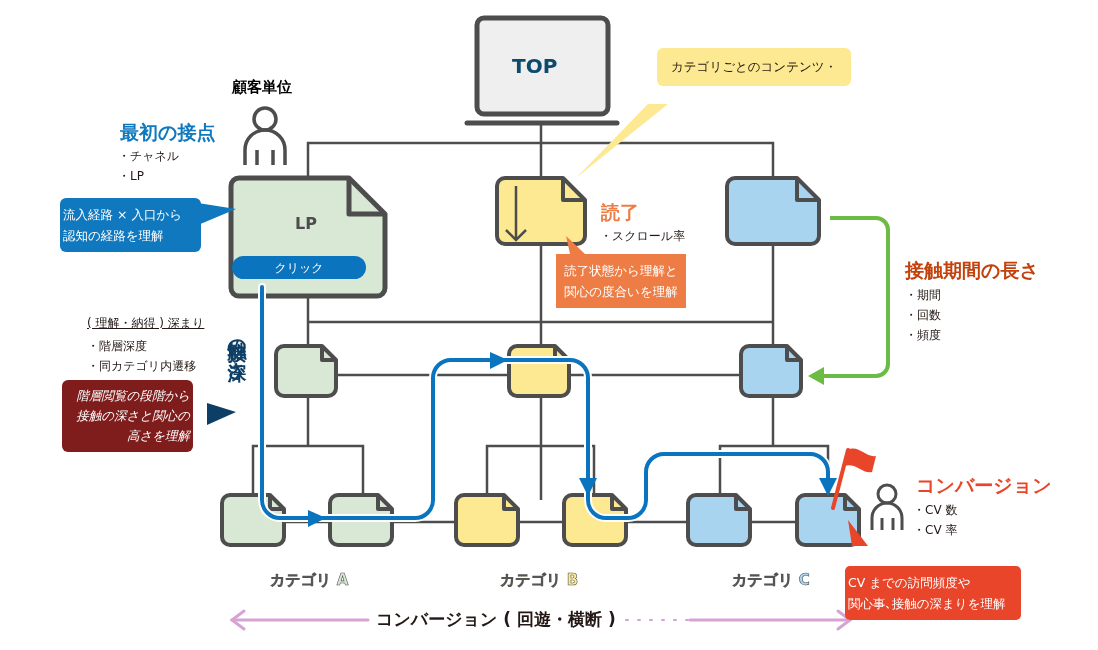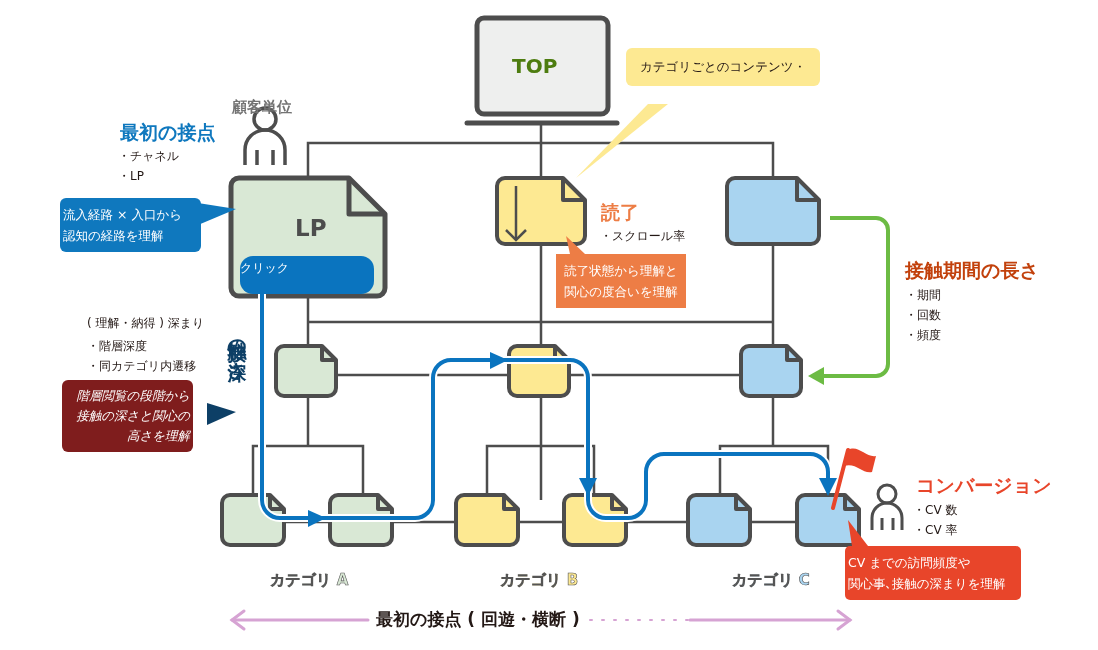--- a/index.html
+++ b/index.html
@@ -134,76 +134,76 @@
 
   <g stroke="#d6a3d3" stroke-width="3" fill="none" stroke-linecap="round">
     <line x1="232" y1="620" x2="368" y2="620"></line>
     <line x1="690" y1="620" x2="850" y2="620"></line>
     <polyline points="244,611 232,620 244,629"></polyline>
     <polyline points="838,611 850,620 838,629"></polyline>
     <line x1="398" y1="620" x2="690" y2="620" stroke-dasharray="2,10" stroke-width="2"></line>
   </g>
 </svg>
 
-<div class="txt" style="left:512px;top:53px;font-size:20px;font-weight:bold;color:#4d7c0f;">TOP</div>
-
-<div class="bubble" style="left:626px;top:48px;background:#fde992;color:#231815;border-radius:6px;padding:8px 14px;font-size:12.5px;line-height:22px;">
+<div class="txt" style="left:512px;top:53px;font-size:20px;font-weight:bold;color:#0c4a6e;">TOP</div>
+
+<div class="bubble" style="left:657px;top:48px;background:#fde992;color:#231815;border-radius:6px;padding:8px 14px;font-size:12.5px;line-height:22px;">
   <div>カテゴリごとのコンテンツ・</div>
 </div>
 
-<div class="txt" style="left:232px;top:78px;font-size:15px;font-weight:bold;color:#737373;margin-top:20px;">顧客単位</div>
+<div class="txt" style="left:232px;top:78px;font-size:15px;font-weight:bold;color:#000000;">顧客単位</div>
 
 <div class="txt heading" style="left:120px;top:120px;color:#0f78be;">最初の接点</div>
 <div class="txt bullet" style="left:118px;top:146px;">
   <div>・チャネル</div>
   <div>・LP</div>
 </div>
 <div class="bubble" style="left:60px;top:198px;background:#0f78be;border-radius:6px;width:135px;">
   <div>流入経路 × 入口から</div>
   <div>認知の経路を理解</div>
 </div>
 
-<div class="txt" style="left:295px;top:214px;font-size:23px;font-weight:bold;color:#4d4d4d;">LP</div>
-<div style="position:absolute;left:240px;top:256px;width:134px;height:38px;background:#0a74bf;border-radius:13px;color:#fff;font-size:12px;line-height:25px;">クリック</div>
+<div class="txt" style="left:295px;top:214px;font-size:16px;font-weight:bold;color:#4d4d4d;">LP</div>
+<div style="position:absolute;left:232px;top:256px;width:134px;height:23px;background:#0a74bf;border-radius:13px;color:#fff;font-size:12px;text-align:center;line-height:25px;">クリック</div>
 
 <div class="txt heading" style="left:601px;top:200px;color:#ed7d45;">読了</div>
 <div class="txt bullet" style="left:600px;top:226px;">
   <div>・スクロール率</div>
 </div>
 <div class="bubble" style="left:556px;top:254px;background:#ed7d45;width:124px;text-align:center;">
   <div>読了状態から理解と</div>
   <div>関心の度合いを理解</div>
 </div>
 
 <div class="txt heading" style="left:905px;top:258px;color:#c2410c;">接触期間の長さ</div>
 <div class="txt bullet" style="left:905px;top:285px;">
   <div>・期間</div>
   <div>・回数</div>
   <div>・頻度</div>
 </div>
 
-<div class="txt" style="left:87px;top:316px;font-size:12px;">( 理解・納得 ) 深まり</div>
+<div class="txt" style="left:87px;top:316px;font-size:12px;text-decoration:underline;">( 理解・納得 ) 深まり</div>
 <div class="txt bullet" style="left:87px;top:336px;">
   <div>・階層深度</div>
   <div>・同カテゴリ内遷移</div>
 </div>
 <div style="position:absolute;left:228px;top:327px;width:22px;font-size:19px;font-weight:bold;color:#0d3f66;line-height:24px;writing-mode:vertical-rl;">接触の深さ</div>
 <div class="bubble" style="left:62px;top:380px;background:#7f1d1d;border-radius:6px;width:125px;text-align:right;line-height:20px;font-style:italic;">
   <div>階層閲覧の段階から</div>
   <div>接触の深さと関心の</div>
   <div>高さを理解</div>
 </div>
 
 <div class="txt heading" style="left:916px;top:473px;color:#e8452a;">コンバージョン</div>
 <div class="txt bullet" style="left:913px;top:500px;">
   <div>・CV 数</div>
   <div>・CV 率</div>
 </div>
-<div class="bubble" style="left:845px;top:546px;background:#e8452a;border-radius:5px;width:170px;">
+<div class="bubble" style="left:845px;top:566px;background:#e8452a;border-radius:5px;width:170px;">
   <div>CV までの訪問頻度や</div>
   <div>関心事､接触の深まりを理解</div>
 </div>
 
 <div class="cat-label" style="left:270px;top:571px;color:#d9e8d5;">カテゴリ A</div>
 <div class="cat-label" style="left:500px;top:571px;color:#fde992;">カテゴリ B</div>
 <div class="cat-label" style="left:732px;top:571px;color:#a9d4f0;">カテゴリ C</div>
 
-<div class="txt" style="left:372px;top:608px;font-size:17px;font-weight:bold;background:#fff;padding:0 4px;">最初の接点 ( 回遊・横断 )</div>
+<div class="txt" style="left:372px;top:608px;font-size:17px;font-weight:bold;background:#fff;padding:0 4px;">コンバージョン ( 回遊・横断 )</div>
 
 </body></html>

